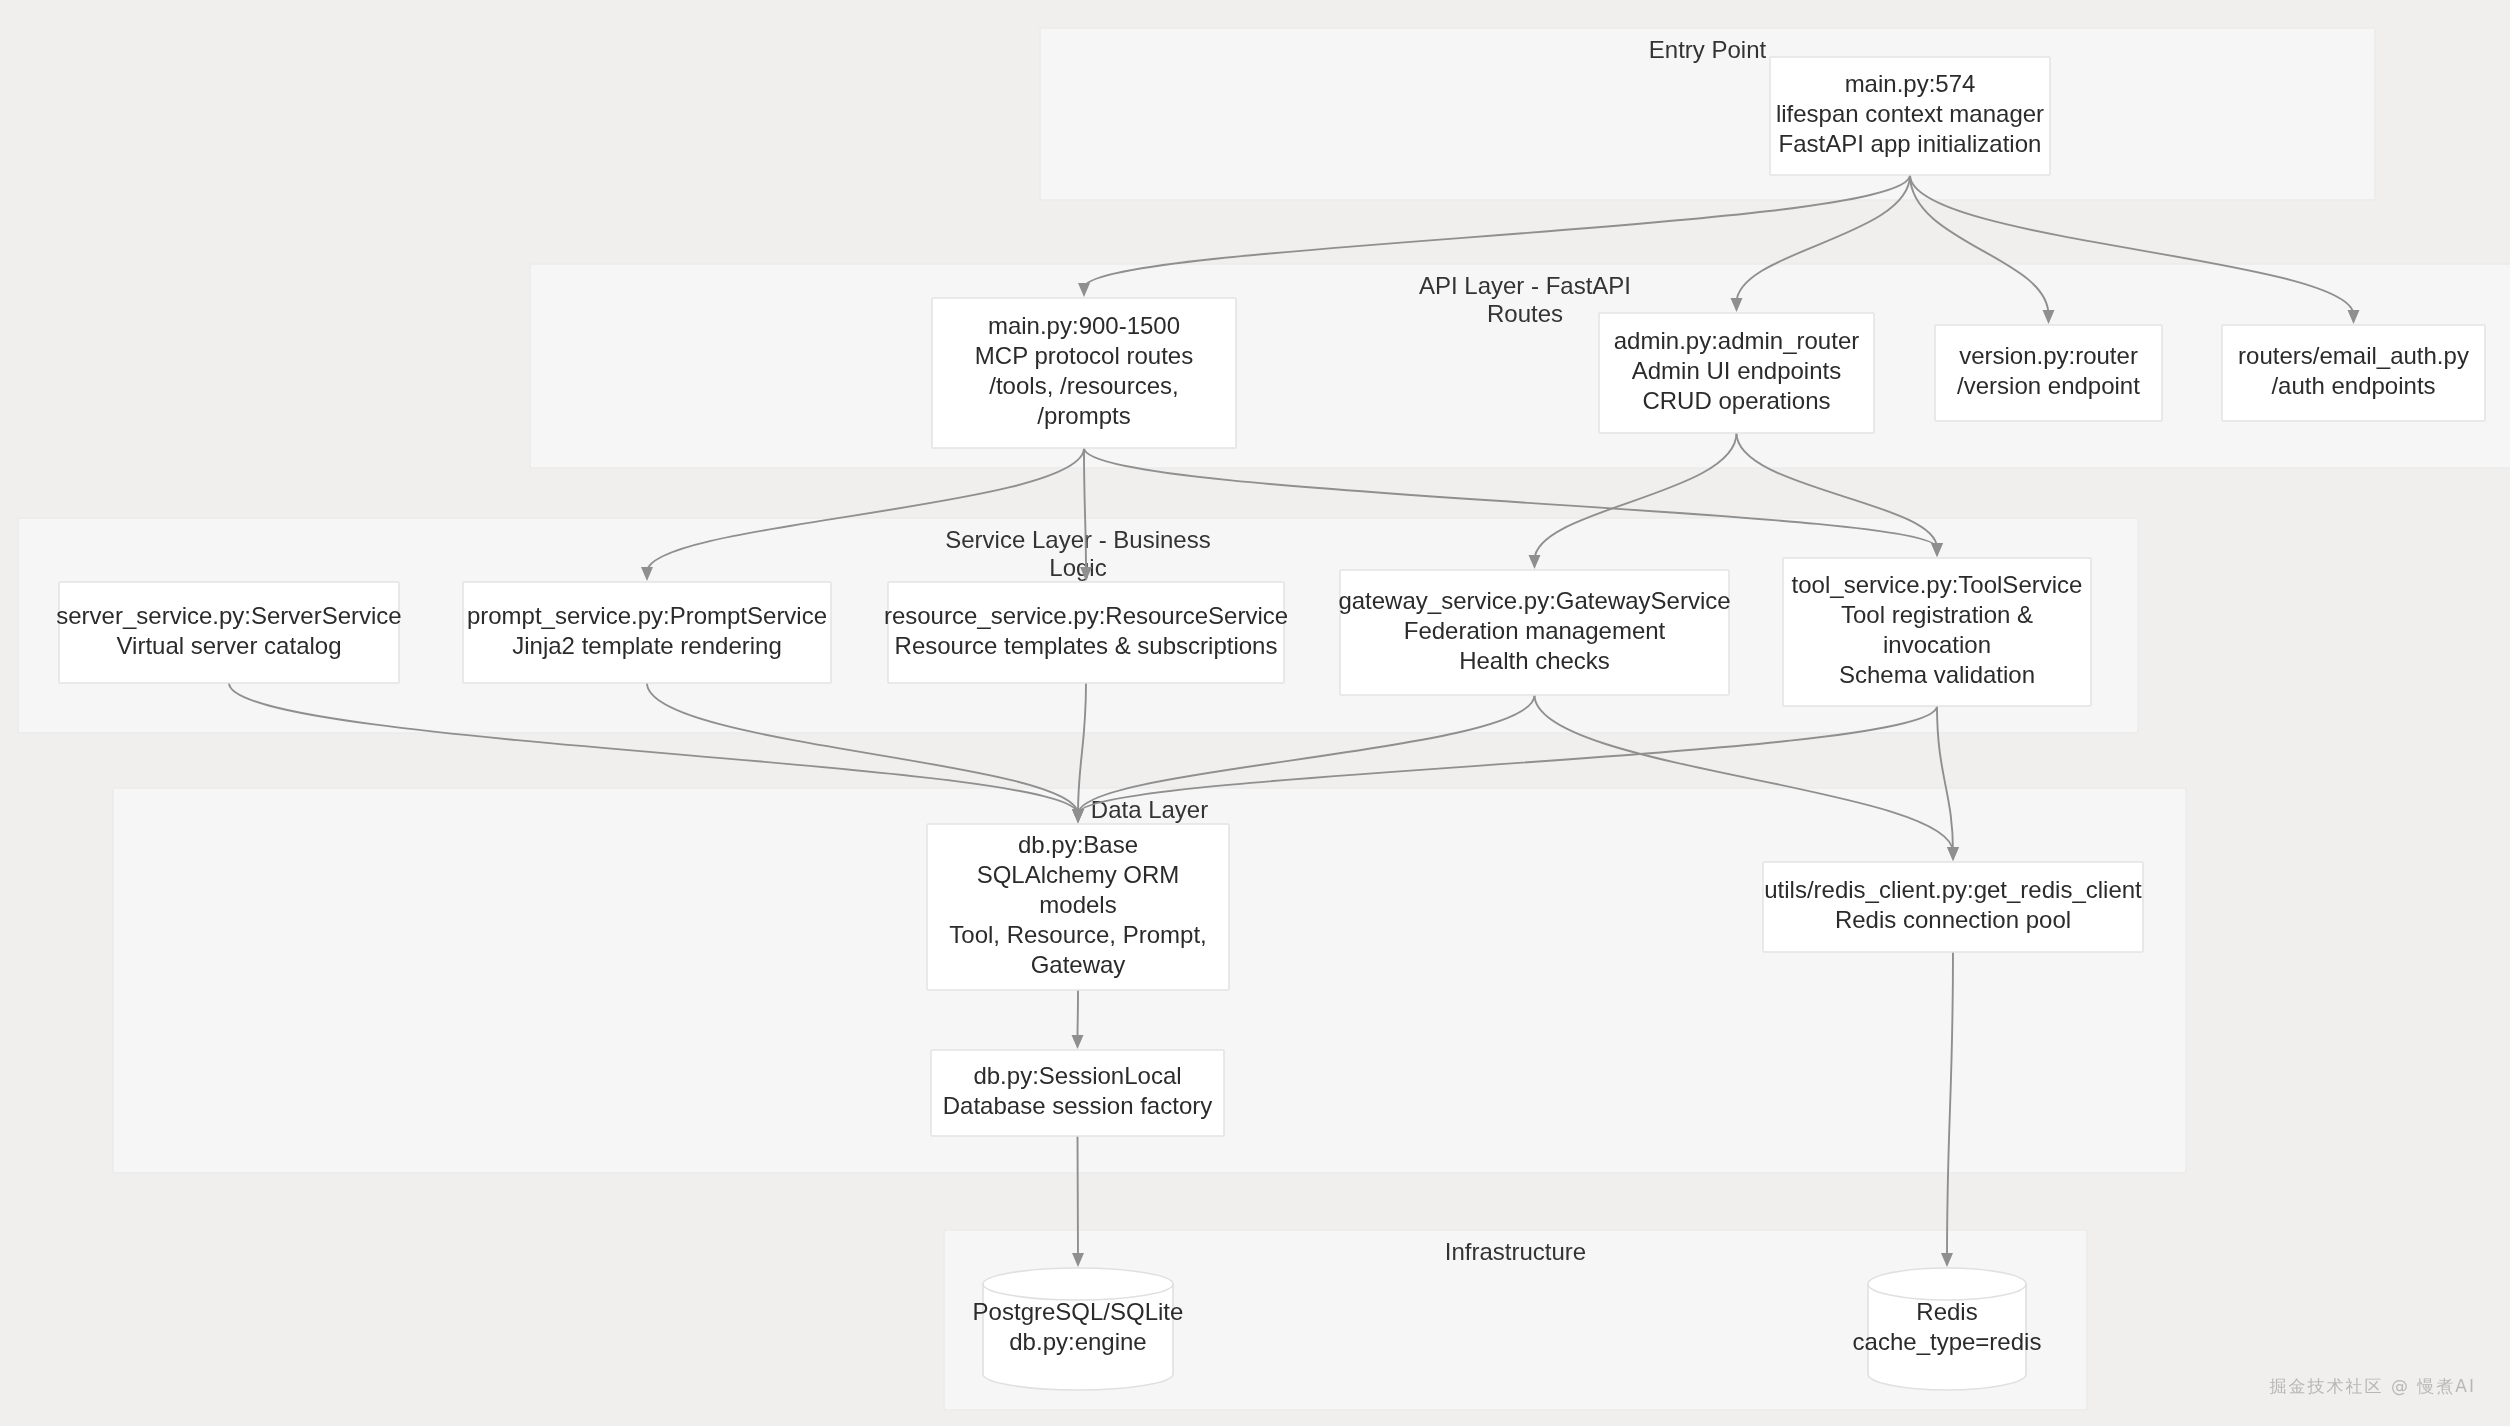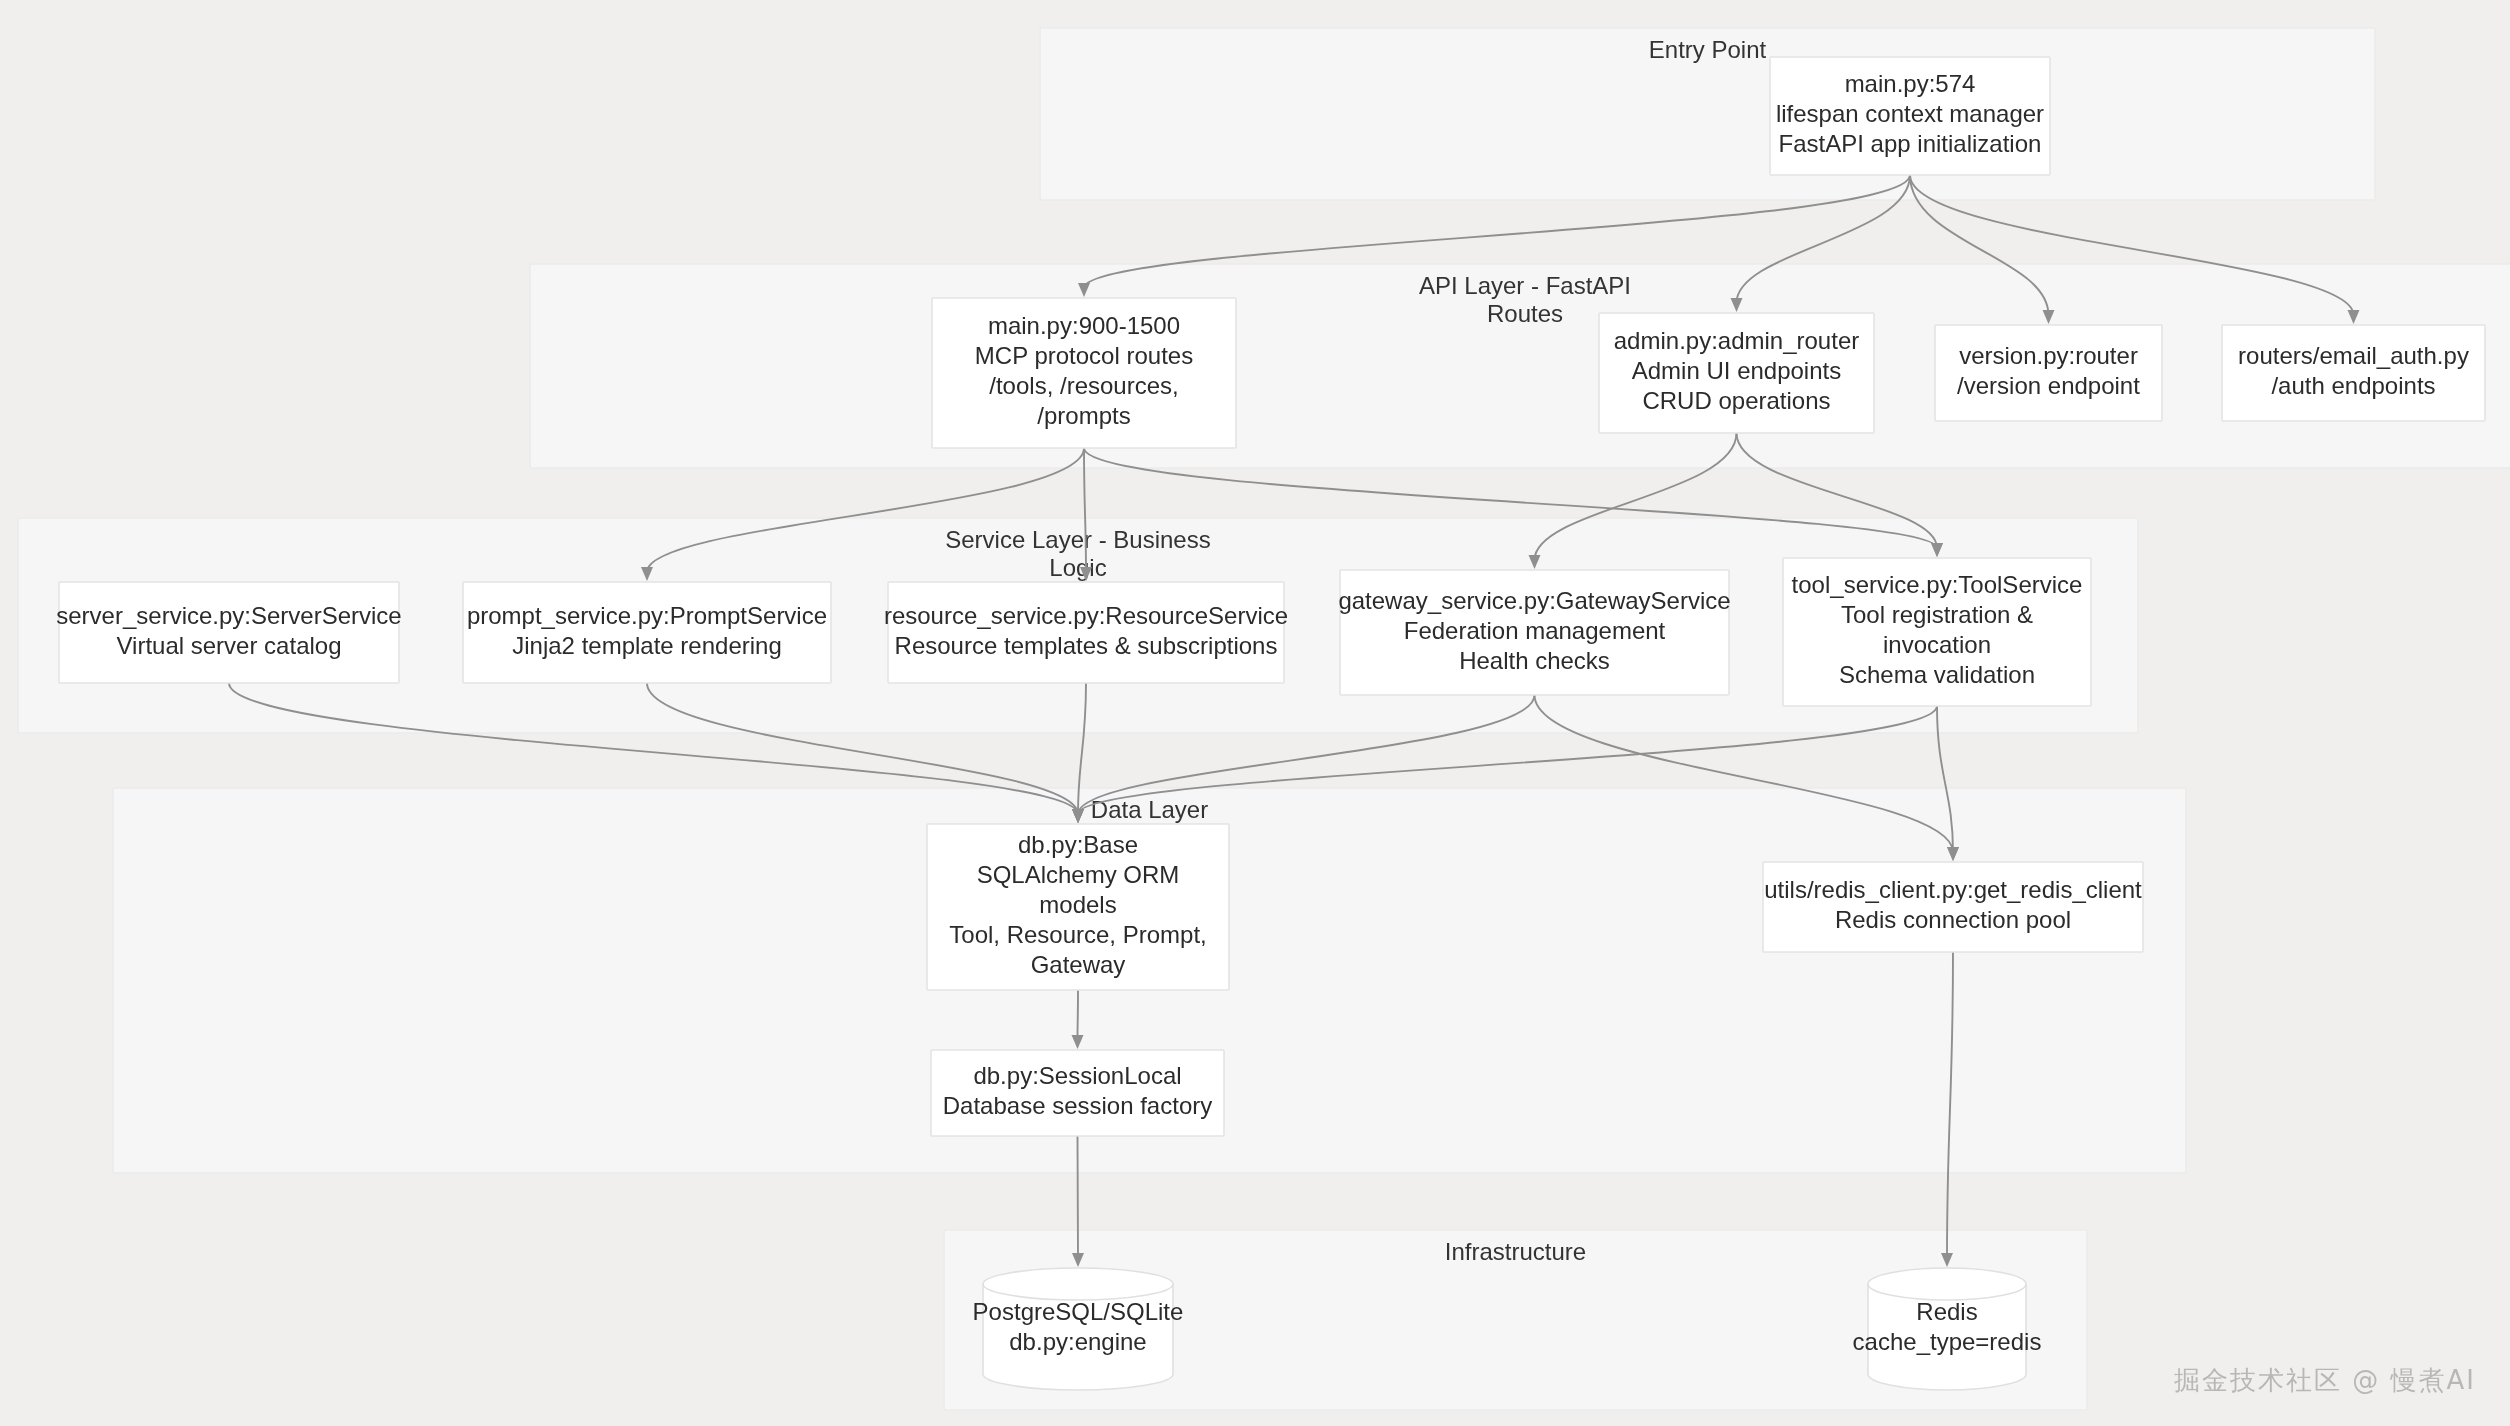--- a/index.html
+++ b/index.html
@@ -14,21 +14,21 @@
   .cluster-rect{fill:#f6f6f6;stroke:#ebebeb;stroke-width:1.6;}
   .cluster-label{font-size:24px;fill:#333333;text-anchor:middle;dominant-baseline:middle;}
   .node-rect{fill:#ffffff;stroke:#e4e4e4;stroke-width:1.6;}
   .node-text{font-size:24px;fill:#2b2b2b;text-anchor:middle;dominant-baseline:middle;}
   .edge-path{fill:none;stroke:#8f8f8f;stroke-width:1.9;}
   .arrow-head{fill:#8f8f8f;stroke:none;}
   .cyl-body{fill:#ffffff;stroke:#e0e0e0;stroke-width:1.6;}
   .cyl-top{fill:#ffffff;stroke:#e0e0e0;stroke-width:1.6;}
   .watermark{
     position:absolute;right:34px;bottom:28px;
-    font-size:26px;color:#b9b7b4;letter-spacing:2px;
+    font-size:17px;color:#b9b7b4;letter-spacing:2px;
     font-family:"DejaVu Sans",sans-serif;
     user-select:none;white-space:nowrap;
   }
 </style>
 </head>
 <body>
 
 <svg id="diagram" viewBox="0 0 2510 1426">
     <g>
       <g>

